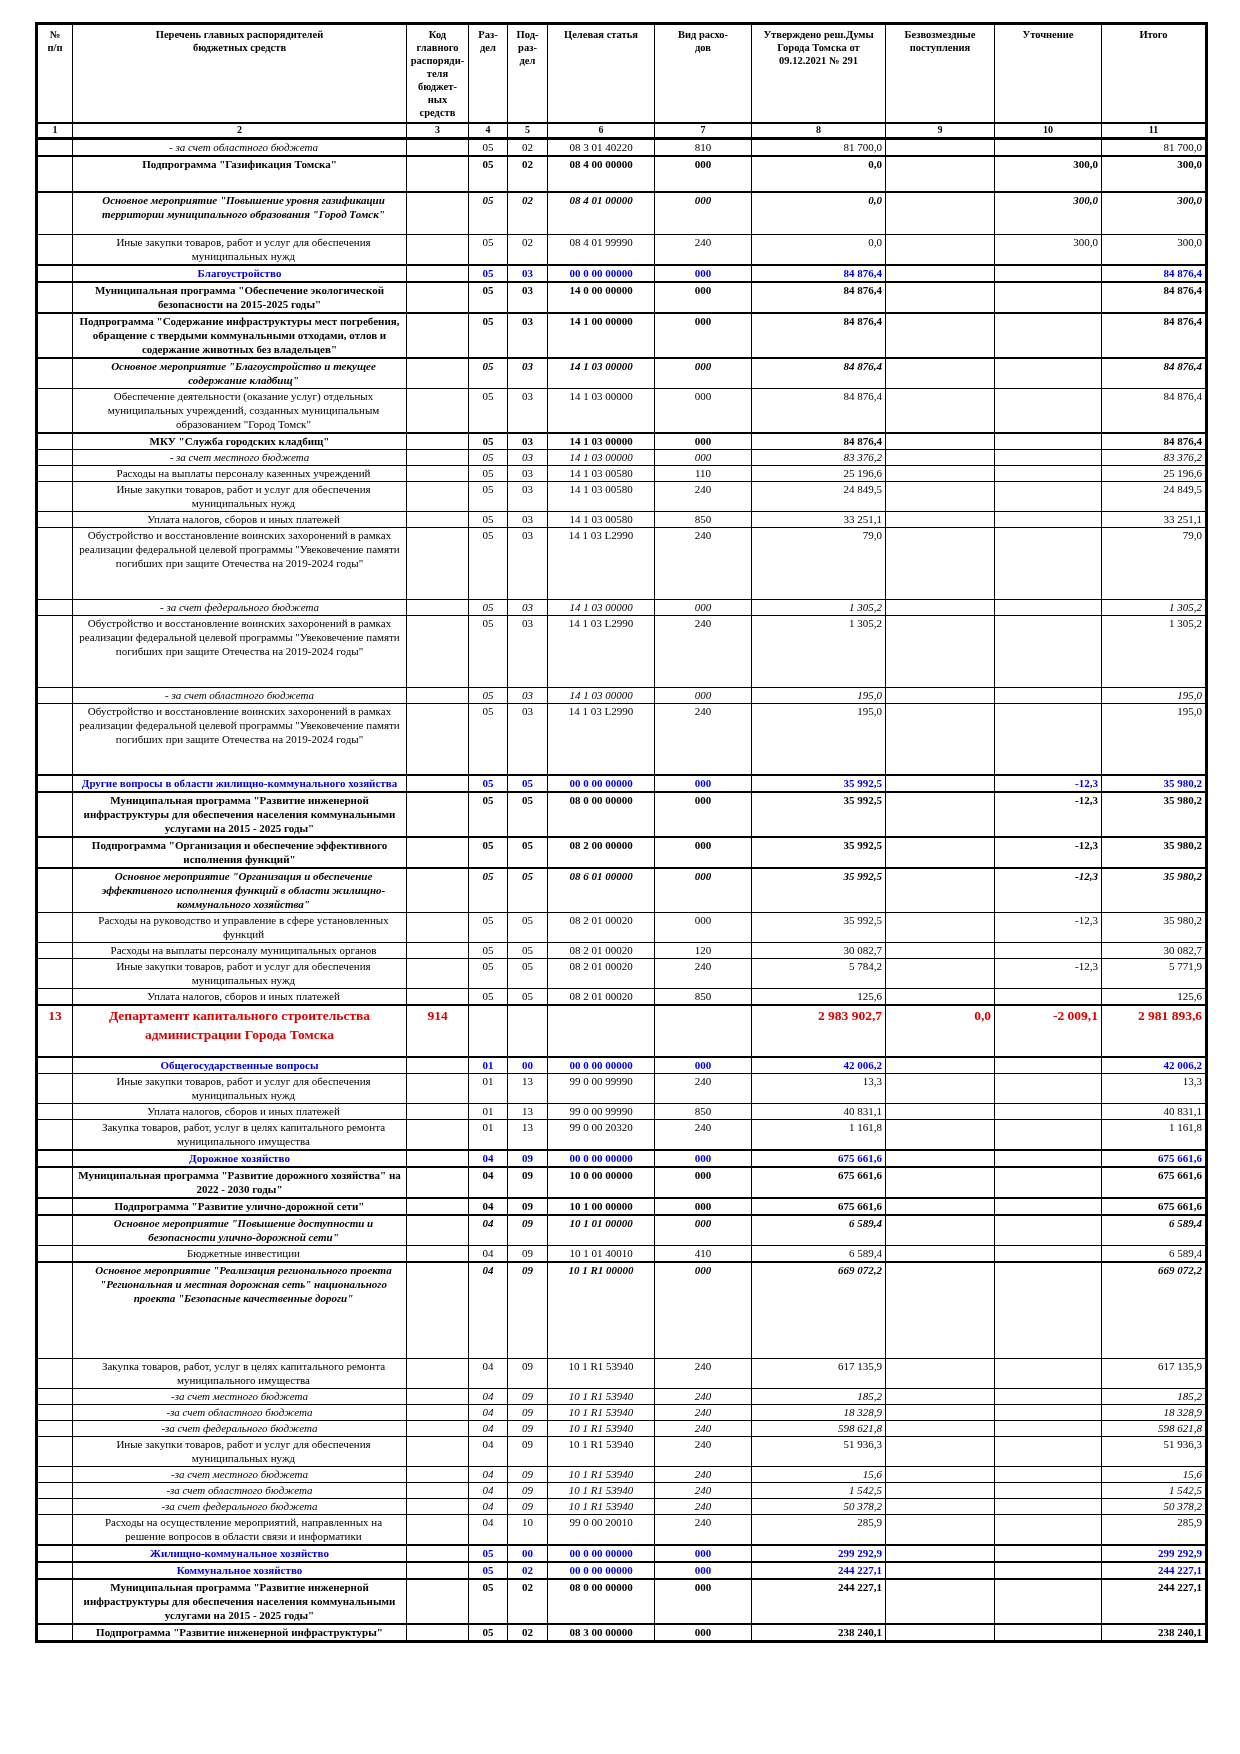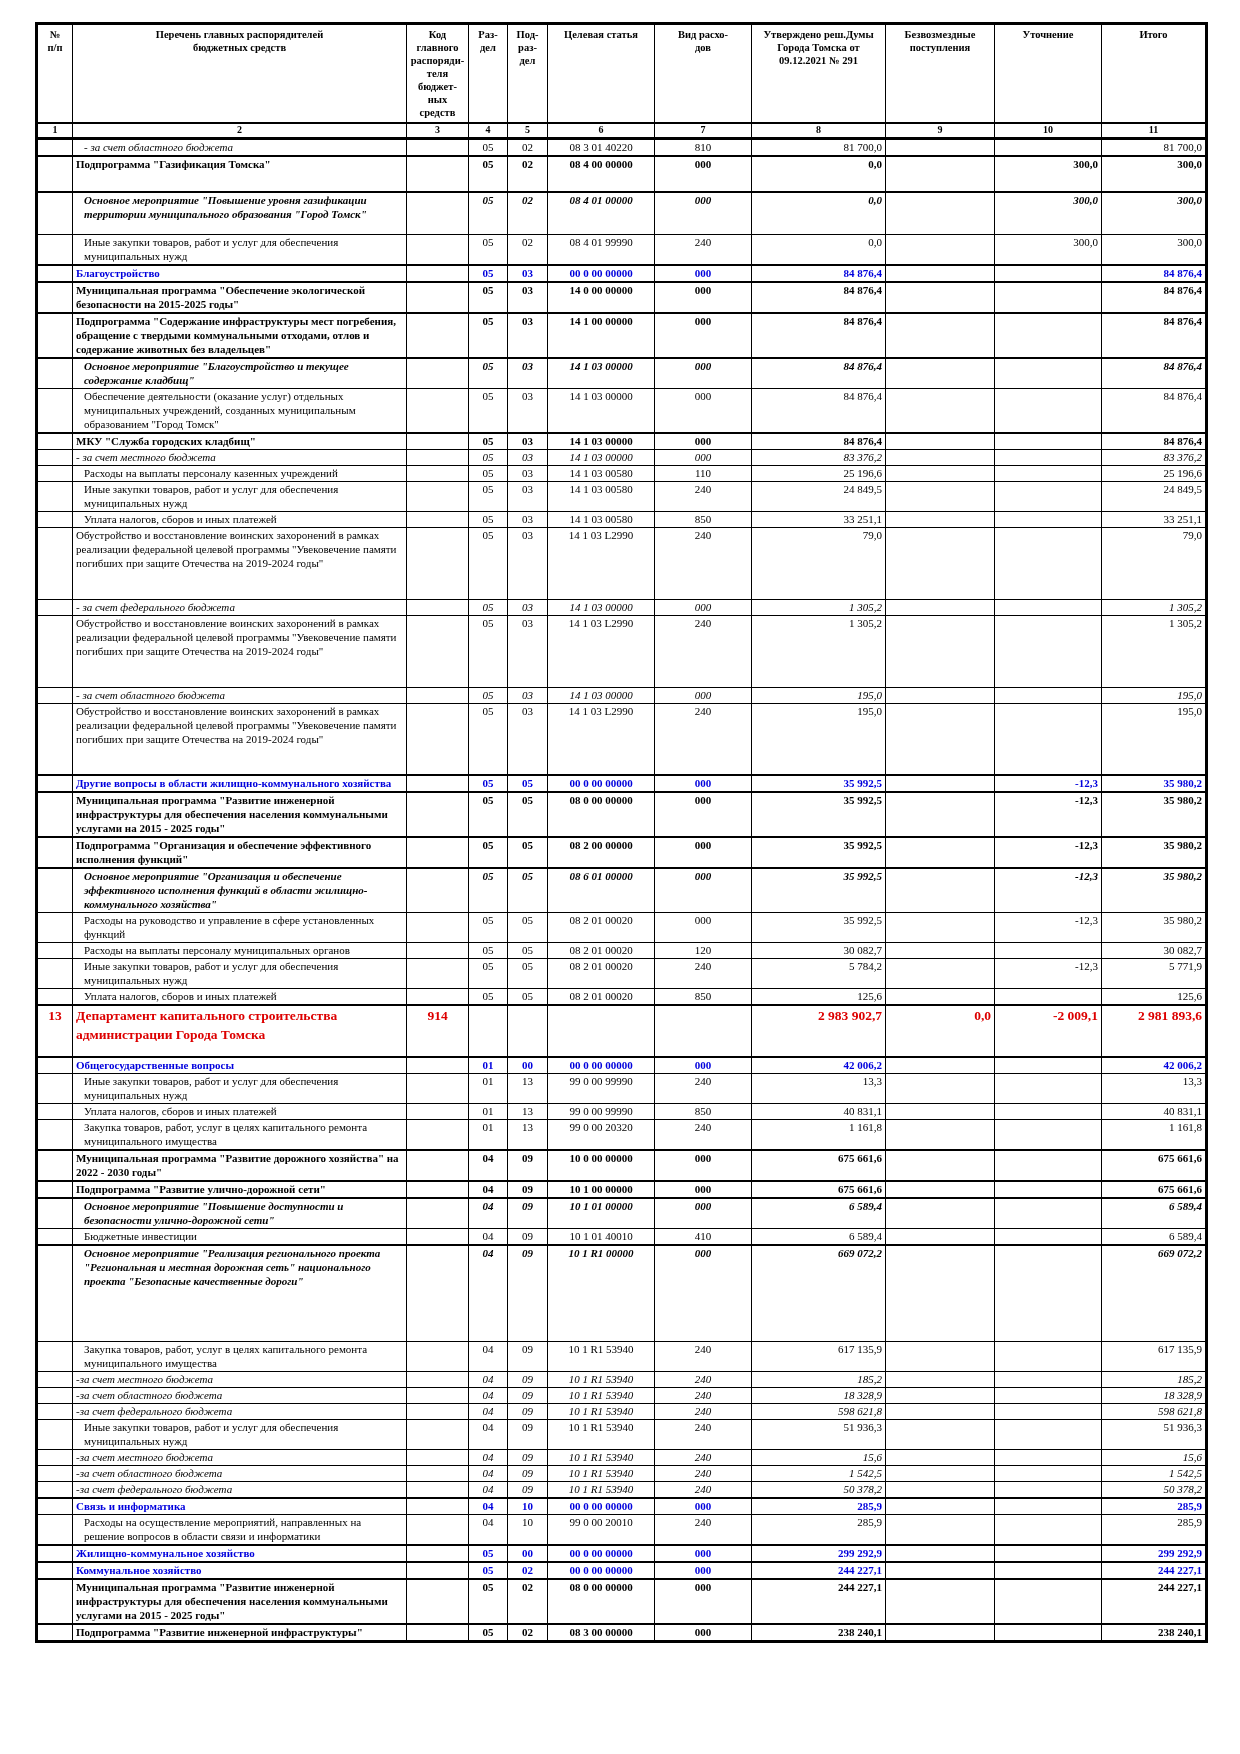--- a/index.html
+++ b/index.html
@@ -18,21 +18,21 @@
   }
   .tbl thead tr.hdr th{height:86px;border-bottom:2px solid #000;}
   .tbl thead tr.numline th{
     height:13px;font-weight:bold;font-size:10px;line-height:12px;padding:0;
     border-bottom:3px solid #000;
   }
   
   .tbl tbody td{font-size:11px;line-height:14px;padding:0 3px 1px 3px;}
   td.c{text-align:center;white-space:nowrap;}
   td.r{text-align:right;white-space:nowrap;}
-  td.name{text-align:left;padding-left:4px;}
+  td.name{text-align:center;padding-left:4px;}
   td.name.ind{padding-left:11px;}
   tr.bold td{font-weight:bold;}
   tr.boldit td{font-weight:bold;font-style:italic;}
   tr.italic td{font-style:italic;}
   tr.italicn td.name{font-style:italic;}
   tr.blue td{color:#0000dd;font-weight:bold;}
   tr.red td{color:#dd0000;font-weight:bold;font-size:13.5px;line-height:19px;}
   tr.sep td{border-top:2px solid #000;}
   tr.r36{height:36px;} tr.r42{height:42px;} tr.r72{height:72px;padding-left:10px;}
   tr.r52{height:52px;} tr.r96{height:96px;}
@@ -506,20 +506,33 @@
           <td class="c"></td>
           <td class="c">01</td>
           <td class="c">13</td>
           <td class="c">99 0 00 20320</td>
           <td class="c">240</td>
           <td class="r">1 161,8</td>
           <td class="r"></td>
           <td class="r"></td>
           <td class="r">1 161,8</td>
         </tr>
+        <tr class="blue sep">
+          <td class="c"></td>
+          <td class="name">Дорожное хозяйство</td>
+          <td class="c"></td>
+          <td class="c">04</td>
+          <td class="c">09</td>
+          <td class="c">00 0 00 00000</td>
+          <td class="c">000</td>
+          <td class="r">675 661,6</td>
+          <td class="r"></td>
+          <td class="r"></td>
+          <td class="r">675 661,6</td>
+        </tr>
         <tr class="bold sep">
           <td class="c"></td>
           <td class="name">Муниципальная программа "Развитие дорожного хозяйства" на 2022 - 2030 годы"</td>
           <td class="c"></td>
           <td class="c">04</td>
           <td class="c">09</td>
           <td class="c">10 0 00 00000</td>
           <td class="c">000</td>
           <td class="r">675 661,6</td>
           <td class="r"></td>
@@ -674,33 +687,20 @@
           <td class="name">-за счет федерального бюджета</td>
           <td class="c"></td>
           <td class="c">04</td>
           <td class="c">09</td>
           <td class="c">10 1 R1 53940</td>
           <td class="c">240</td>
           <td class="r">50 378,2</td>
           <td class="r"></td>
           <td class="r"></td>
           <td class="r">50 378,2</td>
-        </tr>
-        <tr class="blue sep">
-          <td class="c"></td>
-          <td class="name">Связь и информатика</td>
-          <td class="c"></td>
-          <td class="c">04</td>
-          <td class="c">10</td>
-          <td class="c">00 0 00 00000</td>
-          <td class="c">000</td>
-          <td class="r">285,9</td>
-          <td class="r"></td>
-          <td class="r"></td>
-          <td class="r">285,9</td>
         </tr>
         <tr class="normal">
           <td class="c"></td>
           <td class="name ind">Расходы на осуществление мероприятий, направленных на решение вопросов в области связи и информатики</td>
           <td class="c"></td>
           <td class="c">04</td>
           <td class="c">10</td>
           <td class="c">99 0 00 20010</td>
           <td class="c">240</td>
           <td class="r">285,9</td>

